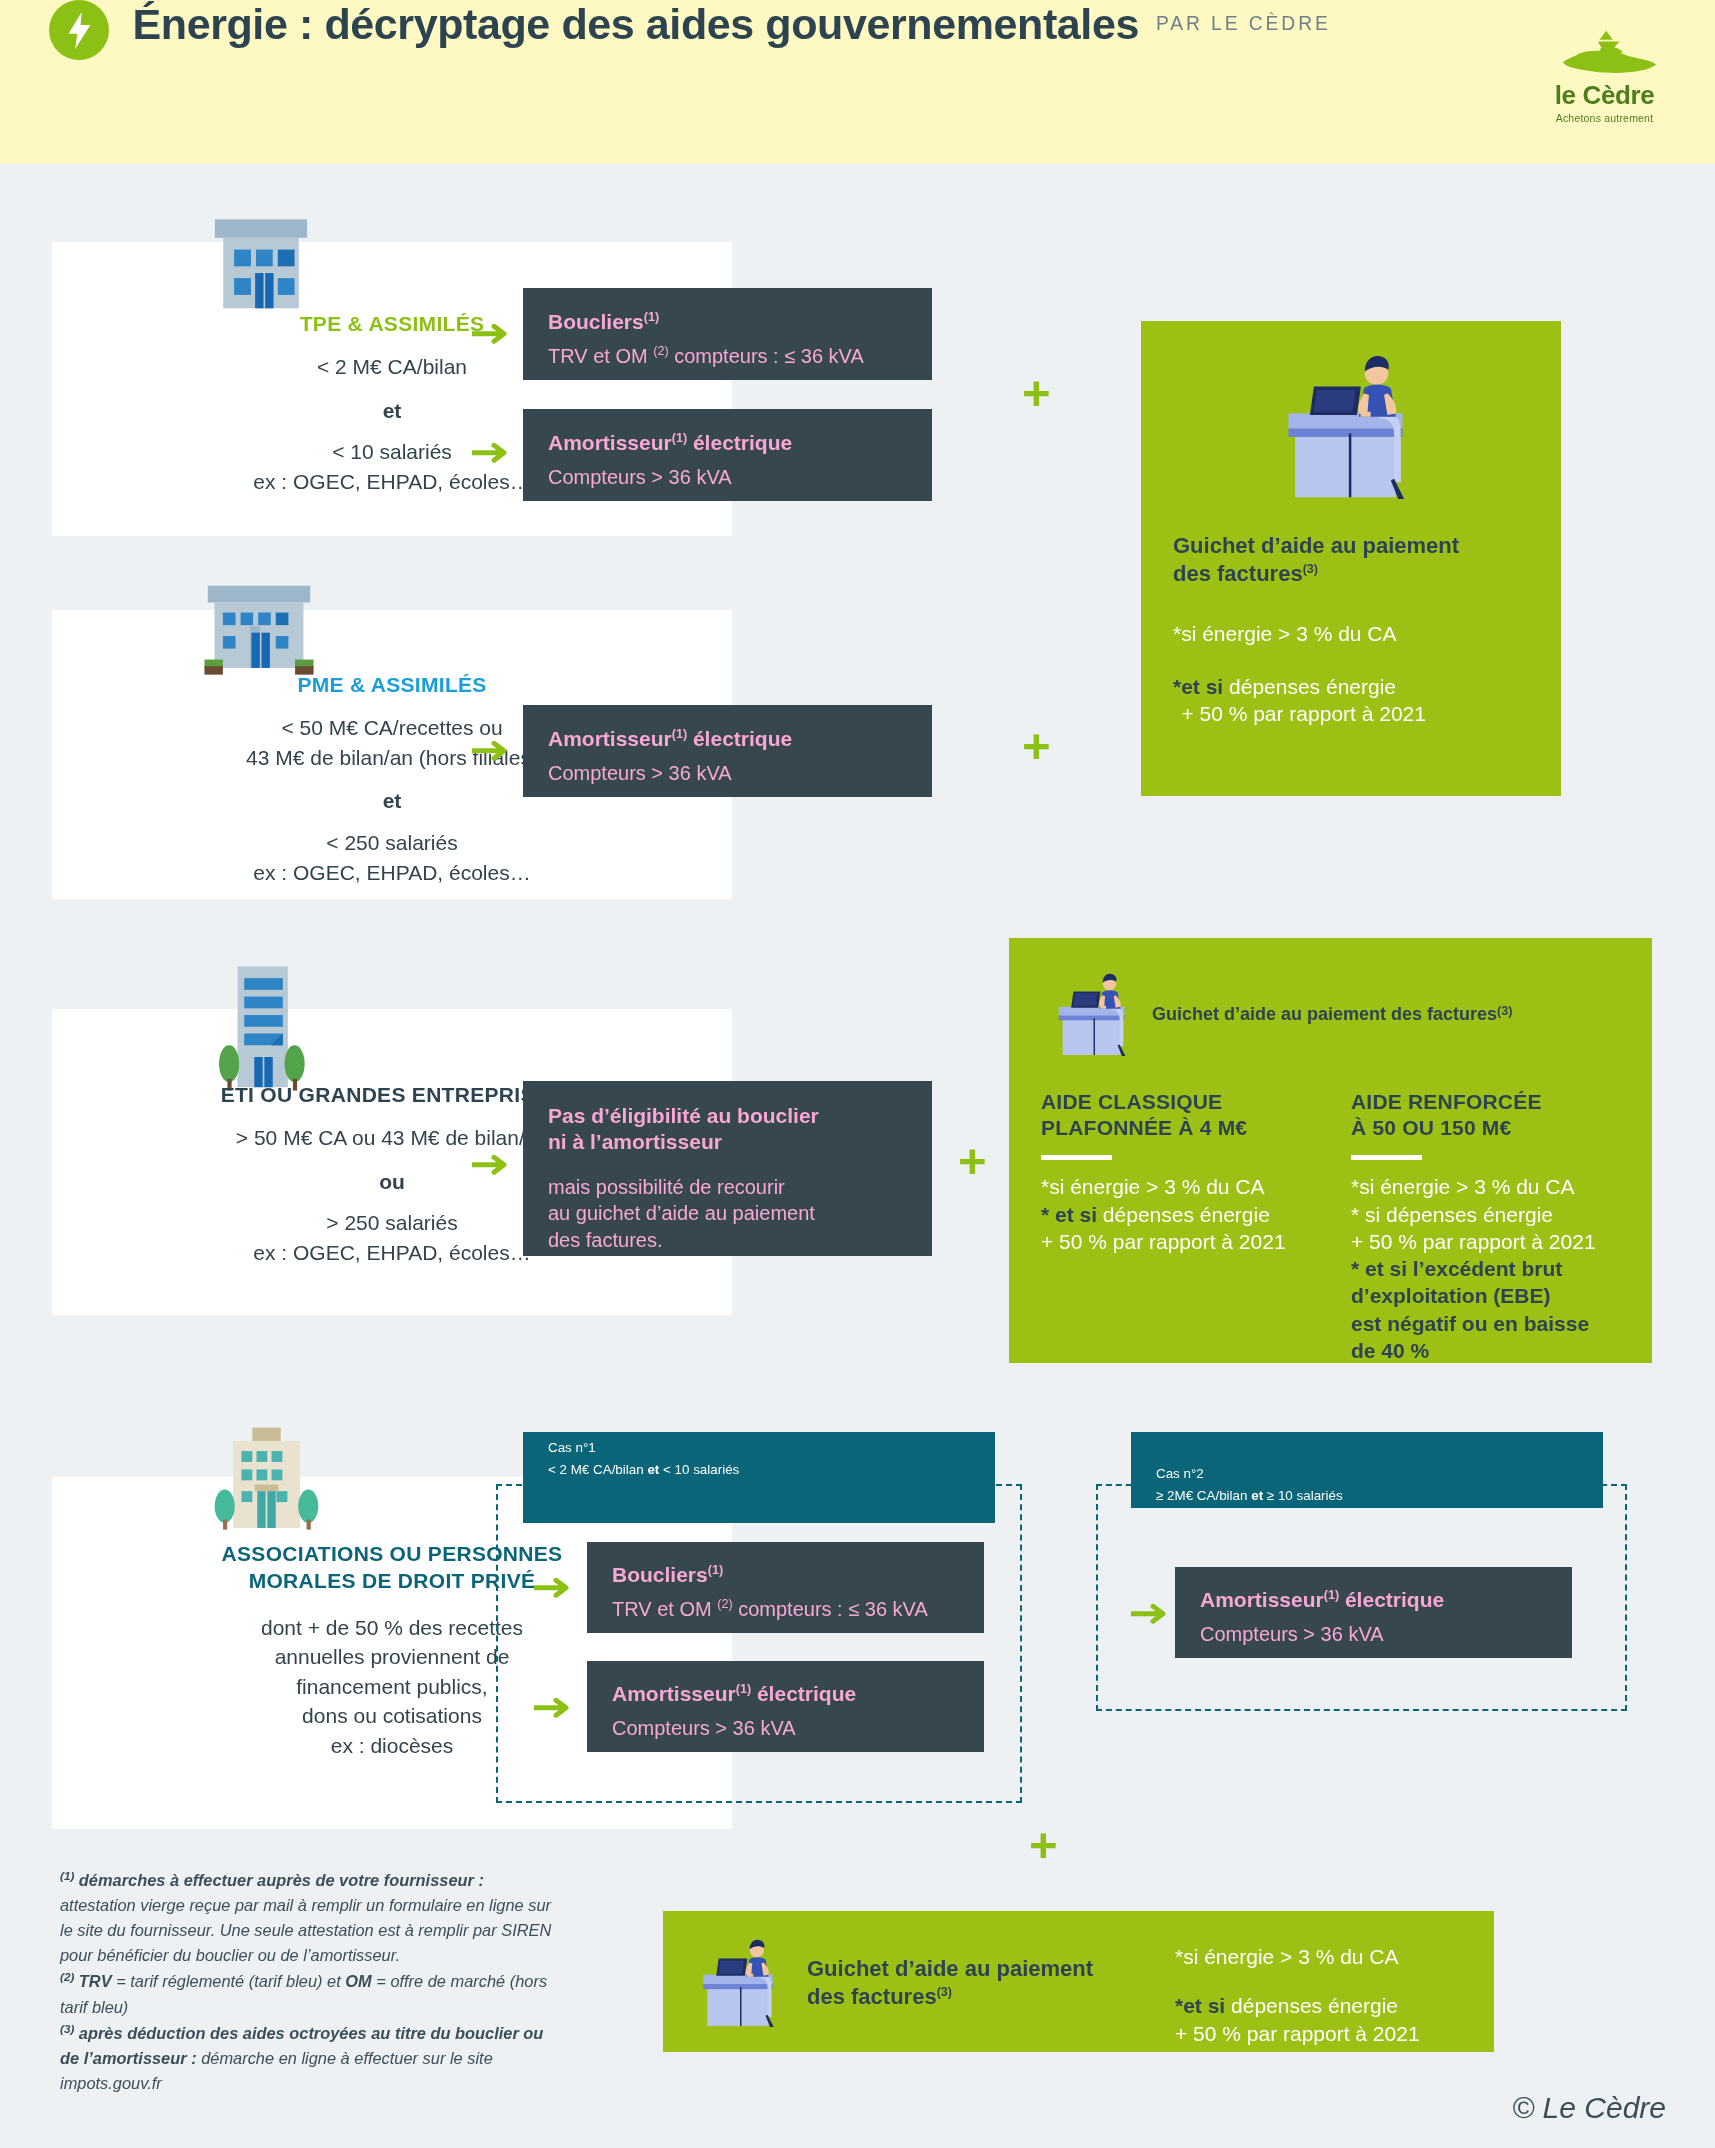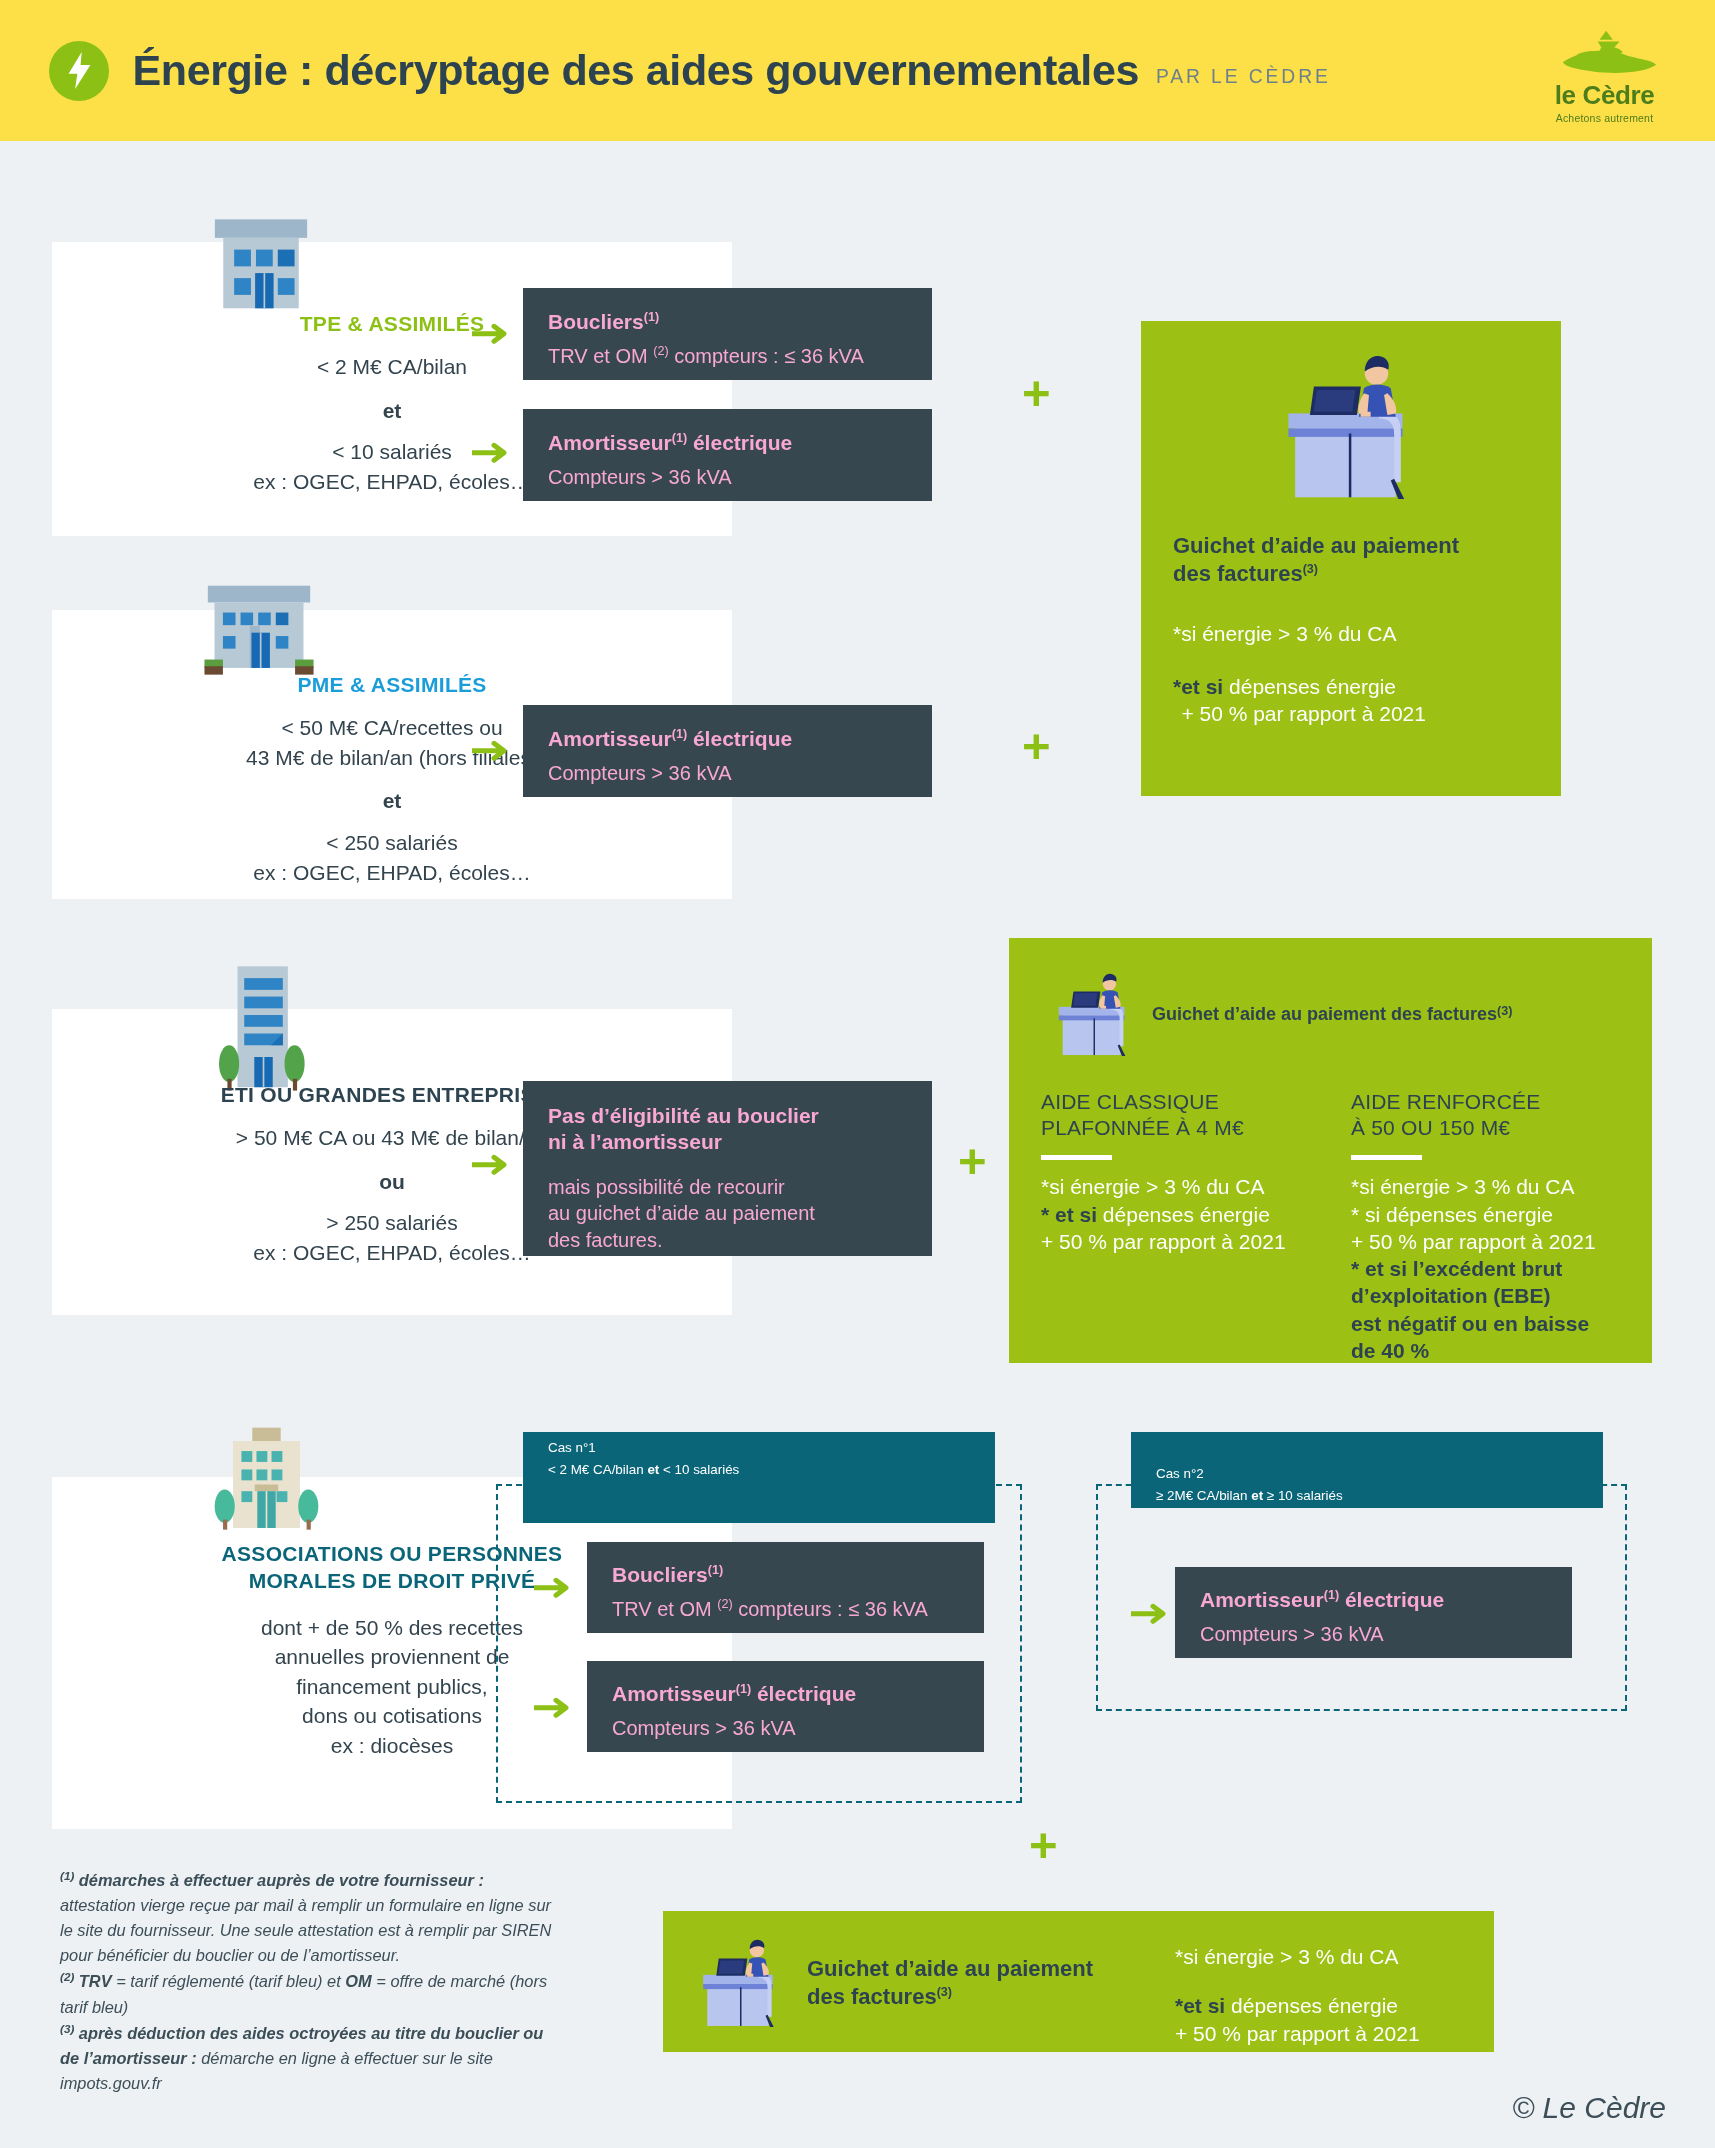--- a/index.html
+++ b/index.html
@@ -8,23 +8,23 @@
     background:#eef1f4;
     font-family:"Liberation Sans",sans-serif;
     color:#2d4450;
     overflow:hidden;
     position:relative;
   }
   .page{position:relative;width:1716px;height:2148px;background:#eef1f4;}
 
   
   .header{
-    position:absolute;left:0;top:0;width:1716px;height:141px;
-    background:#fde047;
-    display:flex;align-items:center;
+    position:absolute;left:0;top:0;width:1716px;height:164px;
+    background:#fef9c3;
+    display:flex;
   }
   .hdr-bolt{
     margin-left:49px;
     width:60px;height:60px;border-radius:50%;
     background:#8dc015;
     display:flex;align-items:center;justify-content:center;
     flex:0 0 auto;
   }
   .hdr-bolt svg{width:27px;height:37px;display:block;}
   .hdr-title{
@@ -64,21 +64,21 @@
   .arrow{position:absolute;color:#8dc015;}
   .arrow svg{display:block;}
 
   
   .plus{position:absolute;color:#8dc015;font-size:49px;font-weight:bold;line-height:1;}
 
   
   .gtitle{font-size:22px;font-weight:bold;color:#2d4450;line-height:1.28;}
   .gline{font-size:21px;color:#ffffff;line-height:1.3;}
   .gline b{color:#2d4450;font-weight:bold;}
-  .gcolhead{font-size:21px;font-weight:normal;color:#2d4450;line-height:1.25;letter-spacing:0.2px;}
+  .gcolhead{font-size:21px;font-weight:bold;color:#2d4450;line-height:1.25;letter-spacing:0.2px;}
   .grule{width:71px;height:5px;background:#fff;margin:13.4px 0 13.4px;}
 
   
   .dashed{position:absolute;border:2.5px dashed #0b6579;box-sizing:border-box;}
 
   
   .fnotes{position:absolute;font-style:italic;font-size:16.4px;line-height:1.52;color:#3c4f59;width:503px;}
   .fnotes b{font-weight:bold;}
   .fnotes .fs{font-size:11.7px;vertical-align:super;font-weight:bold;}
 

